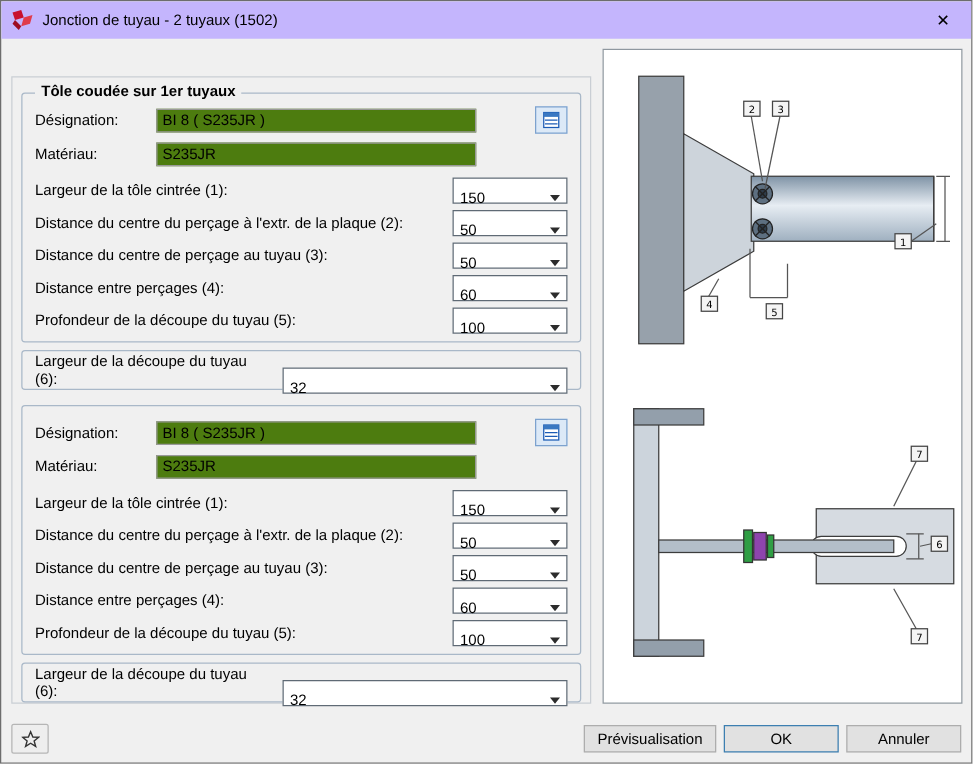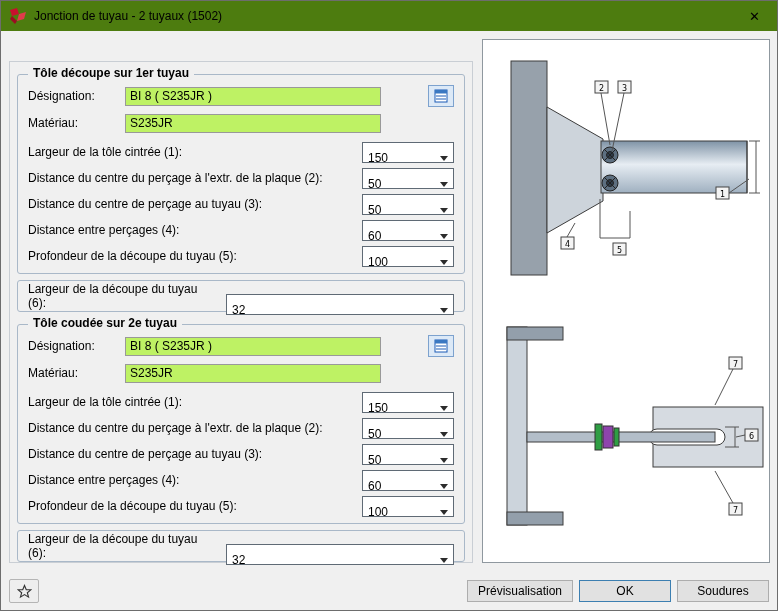--- a/index.html
+++ b/index.html
@@ -4,41 +4,41 @@
 <style>
   html,body { margin:0; padding:0; background:#d8d8d8; }
   * { box-sizing:border-box; }
   .window {
     position:relative; width:778px; height:611px;
     background:#f0f0f0; border:1px solid #6d6d6d;
     font-family:"Liberation Sans", sans-serif; font-size:12px; color:#000;
     overflow:hidden;
   }
   
-  .titlebar { height:30px; background:#4d7c0f; display:flex; align-items:center; padding-left:8px; }
+  .titlebar { height:30px; background:#c4b5fd; display:flex; align-items:center; padding-left:8px; }
   .app-icon { width:18px; height:18px; margin-right:7px; flex:0 0 auto; }
   .title-text { font-size:12px; }
   .close-btn { margin-left:auto; width:45px; height:30px; display:flex; align-items:center; justify-content:center;
     font-size:13px; cursor:default; }
   
   .tabs { position:absolute; left:8px; top:39px; display:flex; height:21px; z-index:2; }
   .tab { padding:3px 9px 0; border:1px solid #acb7c2; border-bottom:none; background:linear-gradient(#f4f6f9,#e6eaef);
     color:#17365d; margin-right:-1px; height:21px; white-space:nowrap; }
   .tab.active { background:#f5f7fa; height:22px; margin-top:-1px; padding-top:4px; z-index:3; border-color:#9aa5b1; }
   
   .page { position:absolute; left:8px; top:60px; width:464px; height:502px;
     border:1px solid #c9ced4; background:#f0f0f0; }
   .groupbox { position:relative; margin:12px 7px 6px; border:1px solid #a9b8c8; border-radius:3px; padding:10px 8px 4px; }
   .groupbox .legend { position:absolute; top:-9px; left:10px; background:#f0f0f0; padding:0 5px; font-weight:bold; }
   .rowbox { margin:5px 7px 6px; border:1px solid #a9b8c8; border-radius:3px; padding:4px 8px; }
   .frow { display:flex; align-items:center; padding:0 2px;gap:25px; }
   .input-row { height:22px; margin-bottom:5px; }
   .param-row { height:26px; justify-content:space-between; }
   .field-label { width:72px; flex:0 0 auto; }
-  .yellow-input { flex:1; height:19px; background:#bef264; border:1px solid #999999;
+  .yellow-input { flex:1; height:19px; background:#4d7c0f; border:1px solid #999999;
     display:flex; align-items:center; padding:0 4px; margin-right:22px; overflow:hidden; white-space:nowrap; }
   .catalog-btn { width:26px; height:22px; flex:0 0 auto; border:1px solid #7da2ce; background:#dce9f7;
     display:flex; align-items:center; justify-content:center; padding:0; }
   .btn-spacer { width:26px; height:22px; flex:0 0 auto; }
   .combo { width:92px; height:21px; background:#ffffff; border:1px solid #5f6a75;
     display:flex; align-items:center; justify-content:space-between; padding:12px 3px 0 5px; flex:0 0 auto; }
   .combo.wide { width:228px;margin-top:16px; }
   .combo-val { overflow:hidden; white-space:nowrap; }
   .combo-arrow { width:0; height:0; border-left:4px solid transparent; border-right:4px solid transparent;
     border-top:5px solid #2c2c2c; margin-right:2px; flex:0 0 auto; }
@@ -68,21 +68,21 @@
       <polygon points="3,9 8,14 6,17 1,12" fill="#9c0c22"></polygon>
     </svg>
     <span class="title-text">Jonction de tuyau - 2 tuyaux (1502)</span>
     <div class="close-btn">✕</div>
   </div>
 
 
   <div class="page">
 
     <div class="groupbox">
-      <div class="legend">Tôle découpe sur 1er tuyau</div>
+      <div class="legend">Tôle coudée sur 1er tuyaux</div>
 
       <div class="frow input-row">
         <span class="field-label">Désignation:</span>
         <div class="yellow-input">BI 8  ( S235JR )</div>
         <button class="catalog-btn">
           <svg width="14" height="14" viewBox="0 0 14 14">
             <rect x="1" y="1" width="12" height="12" fill="#ffffff" stroke="#1b5bb5"></rect>
             <rect x="1" y="1" width="12" height="3.5" fill="#3a78c2"></rect>
             <line x1="2" y1="7" x2="12" y2="7" stroke="#1b5bb5"></line>
             <line x1="2" y1="10" x2="12" y2="10" stroke="#1b5bb5"></line>
@@ -137,21 +137,20 @@
       <div class="frow param-row" style="height:22px">
         <span>Largeur de la découpe du tuyau (6):</span>
         <div class="combo wide">
           <span class="combo-val">32</span>
           <span class="combo-arrow"></span>
         </div>
       </div>
     </div>
 
     <div class="groupbox">
-      <div class="legend">Tôle coudée sur 2e tuyau</div>
 
       <div class="frow input-row">
         <span class="field-label">Désignation:</span>
         <div class="yellow-input">BI 8  ( S235JR )</div>
         <button class="catalog-btn">
           <svg width="14" height="14" viewBox="0 0 14 14">
             <rect x="1" y="1" width="12" height="12" fill="#ffffff" stroke="#1b5bb5"></rect>
             <rect x="1" y="1" width="12" height="3.5" fill="#3a78c2"></rect>
             <line x1="2" y1="7" x2="12" y2="7" stroke="#1b5bb5"></line>
             <line x1="2" y1="10" x2="12" y2="10" stroke="#1b5bb5"></line>
@@ -304,16 +303,16 @@
   </div>
 
   <div class="star-btn">
     <svg width="15" height="15" viewBox="0 0 16 16">
       <polygon points="8,1.5 9.9,6 14.8,6.2 11,9.3 12.3,14 8,11.3 3.7,14 5,9.3 1.2,6.2 6.1,6" fill="none" stroke="#333333" stroke-width="1.2"></polygon>
     </svg>
   </div>
   <div class="footer-right">
     <button class="btn">Prévisualisation</button>
     <button class="btn fixed default">OK</button>
-    <button class="btn fixed">Soudures</button>
+    <button class="btn fixed">Annuler</button>
   </div>
 
 </div>
 
 </body></html>

